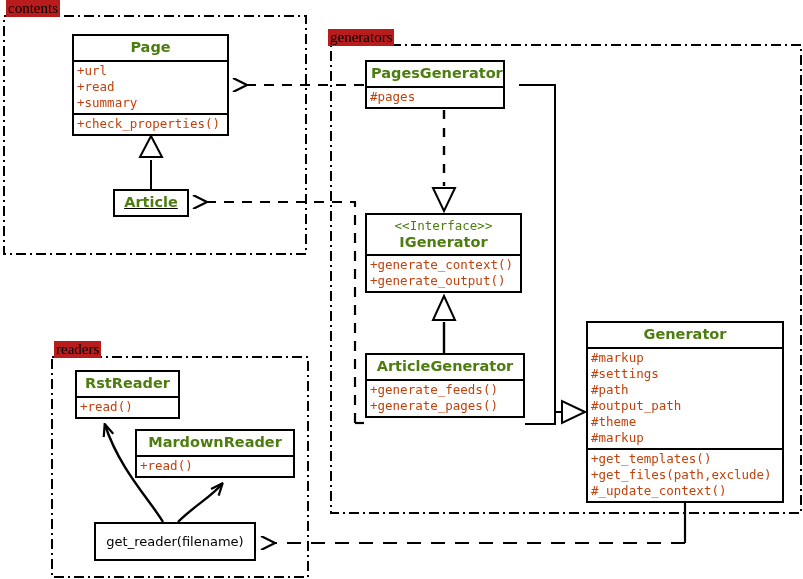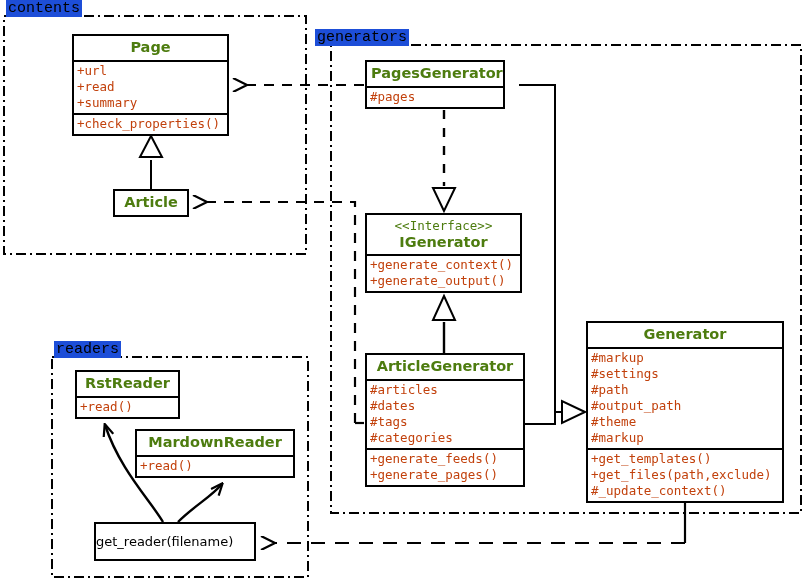--- a/index.html
+++ b/index.html
@@ -59,51 +59,52 @@
   .uml-compartment div { line-height: 16px; }
   
   .plain-box {
     position: absolute;
     box-sizing: border-box;
     border: 2px solid #000;
     background: #ffffff;
     z-index: 5;
     display: flex;
     align-items: center;
+    justify-content: center;
     font-family: "DejaVu Sans", sans-serif;
     font-size: 13px;
     color: #000;
   }
   .pkg-label {
     position: absolute;
-    font-family: Liberation Mono, monospace;
+    font-family: Liberation Serif, serif;
     font-size: 15px;
     color: #000;
-    background: #1d4ed8;
+    background: #b91c1c;
     padding: 0 2px;
     z-index: 3;
     white-space: nowrap;
   }
 </style>
 </head>
 <body>
 
 <div id="canvas">
 
   <svg class="layer" viewBox="0 0 803 579" xmlns="http://www.w3.org/2000/svg">
 
     <rect x="4" y="16" width="302" height="238" fill="none" stroke="#000" stroke-width="2" stroke-dasharray="10,4,2,4" stroke-linecap="butt"></rect>
 
     <rect x="331" y="45" width="470" height="468" fill="none" stroke="#000" stroke-width="2" stroke-dasharray="10,4,2,4" stroke-linecap="butt"></rect>
 
     <rect x="52" y="357" width="256" height="220" fill="none" stroke="#000" stroke-width="2" stroke-dasharray="10,4,2,4" stroke-linecap="butt"></rect>
   </svg>
 
   <div class="pkg-label" style="left:6px; top:0px;">contents</div>
-  <div class="pkg-label" style="left:315px; top:29px;">generators</div>
+  <div class="pkg-label" style="left:328px; top:29px;">generators</div>
   <div class="pkg-label" style="left:54px; top:341px;">readers</div>
 
   <svg class="layer" style="z-index:4;" viewBox="0 0 803 579" xmlns="http://www.w3.org/2000/svg">
     <defs>
       <marker id="hollow-tri-up" markerWidth="16" markerHeight="14" refX="8" refY="1" orient="auto-start-reverse" markerUnits="userSpaceOnUse">
         <path d="M 8 0 L 1 13 L 15 13 Z" fill="#fff" stroke="#000" stroke-width="2"></path>
       </marker>
       <marker id="open-arrow-left" markerWidth="18" markerHeight="14" refX="2" refY="7" orient="auto" markerUnits="userSpaceOnUse">
         <path d="M 16 0 L 2 7 L 16 14" fill="none" stroke="#000" stroke-width="2.2"></path>
       </marker>
@@ -165,21 +166,21 @@
     <div class="uml-compartment">
       <div>+url</div>
       <div>+read</div>
       <div>+summary</div>
     </div>
     <div class="uml-compartment">
       <div>+check_properties()</div>
     </div>
   </div>
 
-  <div class="uml-class" style="left:113px; top:189px; width:76px;">
+  <div class="uml-class" style="left:113px; top:189px; width:76px;text-decoration:underline;">
     <div class="uml-name">Article</div>
   </div>
 
   <div class="uml-class" style="left:365px; top:60px; width:140px;">
     <div class="uml-name">PagesGenerator</div>
     <div class="uml-compartment">
       <div>#pages</div>
     </div>
   </div>
 
@@ -189,26 +190,20 @@
       <span>IGenerator</span>
     </div>
     <div class="uml-compartment">
       <div>+generate_context()</div>
       <div>+generate_output()</div>
     </div>
   </div>
 
   <div class="uml-class" style="left:365px; top:353px; width:160px;">
     <div class="uml-name">ArticleGenerator</div>
-    <div class="uml-compartment">
-      <div>#articles</div>
-      <div>#dates</div>
-      <div>#tags</div>
-      <div>#categories</div>
-    </div>
     <div class="uml-compartment">
       <div>+generate_feeds()</div>
       <div>+generate_pages()</div>
     </div>
   </div>
 
   <div class="uml-class" style="left:586px; top:321px; width:198px;">
     <div class="uml-name">Generator</div>
     <div class="uml-compartment">
       <div>#markup</div>

